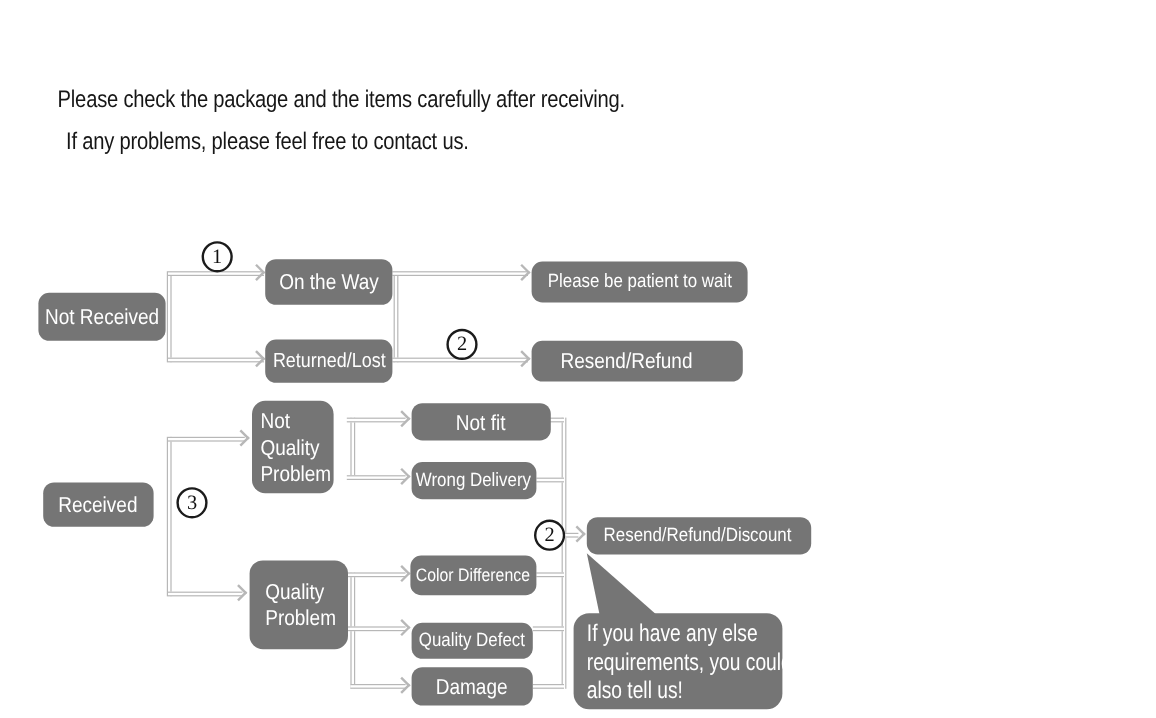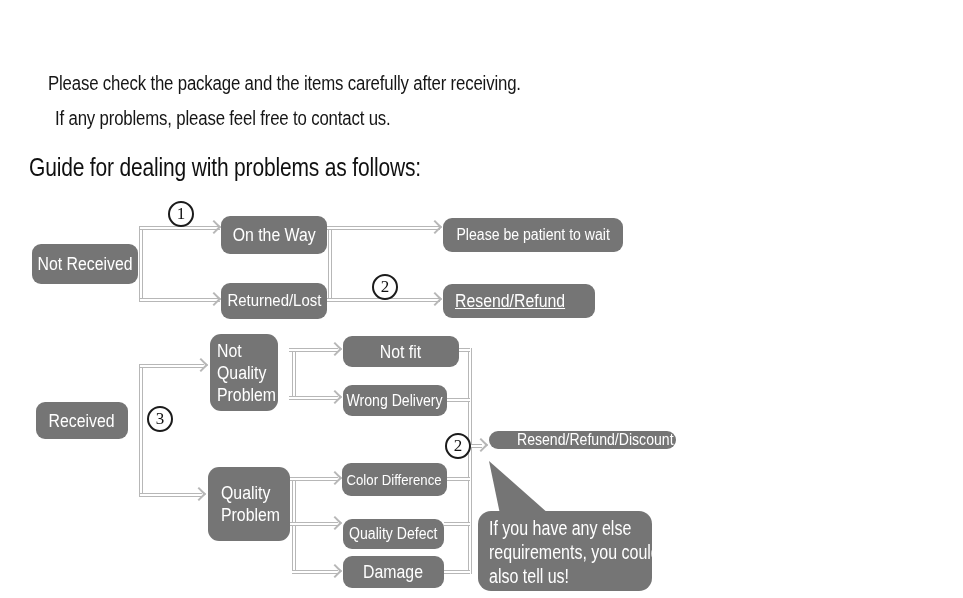--- a/index.html
+++ b/index.html
@@ -52,21 +52,20 @@
   .bubble .blabel { display:inline-block; white-space:pre; line-height:24px; transform:scaleX(0.8); transform-origin:left top; }
   .tail { position:absolute; left:480px; top:455px; width:80px; height:62px; z-index:2; }
 </style>
 </head>
 <body>
 
 <div class="page">
 
   <p class="intro" style="left:48px; top:70px;"><span class="sx" style="transform:scaleX(.84)">Please check the package and the items carefully after receiving.</span></p>
   <p class="intro" style="left:55px; top:105px;"><span class="sx" style="transform:scaleX(.84)">If any problems, please feel free to contact us.</span></p>
-  <h2 class="guide"><span class="sx" style="transform:scaleX(.84)">Guide for dealing with problems as follows:</span></h2>
 
   <div>
 
     <div class="vline" style="left:139px; top:226px; height:76px;"></div>
     <div class="hline" style="left:140px; top:226px; width:80px;"></div>
     <div class="hline" style="left:140px; top:298px; width:80px;"></div>
     <span class="chev" style="left:209px; top:222px;"></span>
     <span class="chev" style="left:209px; top:294px;"></span>
 
     <div class="vline" style="left:328px; top:226px; height:76px;"></div>
@@ -122,21 +121,21 @@
       </div>
     <div class="node" style="left:221px; top:216px; width:106px; height:38px;">
         <span class="nlabel">On the Way</span>
       </div>
     <div class="node fs17" style="left:221px; top:283px; width:106px; height:36px;">
         <span class="nlabel">Returned/Lost</span>
       </div>
     <div class="node fs16" style="left:443px; top:218px; width:180px; height:34px;">
         <span class="nlabel">Please be patient to wait</span>
       </div>
-    <div class="node align-left" style="left:443px; top:284px; width:152px; height:34px; padding-left:12px;text-decoration:underline;">
+    <div class="node align-left" style="left:443px; top:284px; width:176px; height:34px; padding-left:24px;">
         <span class="nlabel">Resend/Refund</span>
       </div>
     <div class="node" style="left:36px; top:402px; width:92px; height:37px;">
         <span class="nlabel">Received</span>
       </div>
     <div class="node align-left" style="left:210px; top:334px; width:68px; height:77px; padding-left:7px; border-radius:11px;">
         <span class="nlabel">Not
 Quality
 Problem</span>
       </div>
@@ -152,21 +151,21 @@
       </div>
     <div class="node fs15" style="left:342px; top:463px; width:105px; height:33px;">
         <span class="nlabel">Color Difference</span>
       </div>
     <div class="node fs16" style="left:343px; top:509px; width:101px; height:30px;margin-top:10px;">
         <span class="nlabel">Quality Defect</span>
       </div>
     <div class="node" style="left:343px; top:556px; width:101px; height:32px;">
         <span class="nlabel">Damage</span>
       </div>
-    <div class="node align-left fs16" style="left:489px; top:431px; width:187px; height:18px; padding-left:28px;">
+    <div class="node align-left fs16" style="left:489px; top:431px; width:187px; height:31px; padding-left:18px;justify-content:center;">
         <span class="nlabel">Resend/Refund/Discount</span>
       </div>
 
     <svg class="tail" viewBox="480 455 80 62" xmlns="http://www.w3.org/2000/svg">
       <polygon points="489,461 549,514 500,514" fill="#757575"></polygon>
     </svg>
     <div class="bubble"><span class="blabel">If you have any else
 requirements, you could
 also tell us!</span></div>
 

